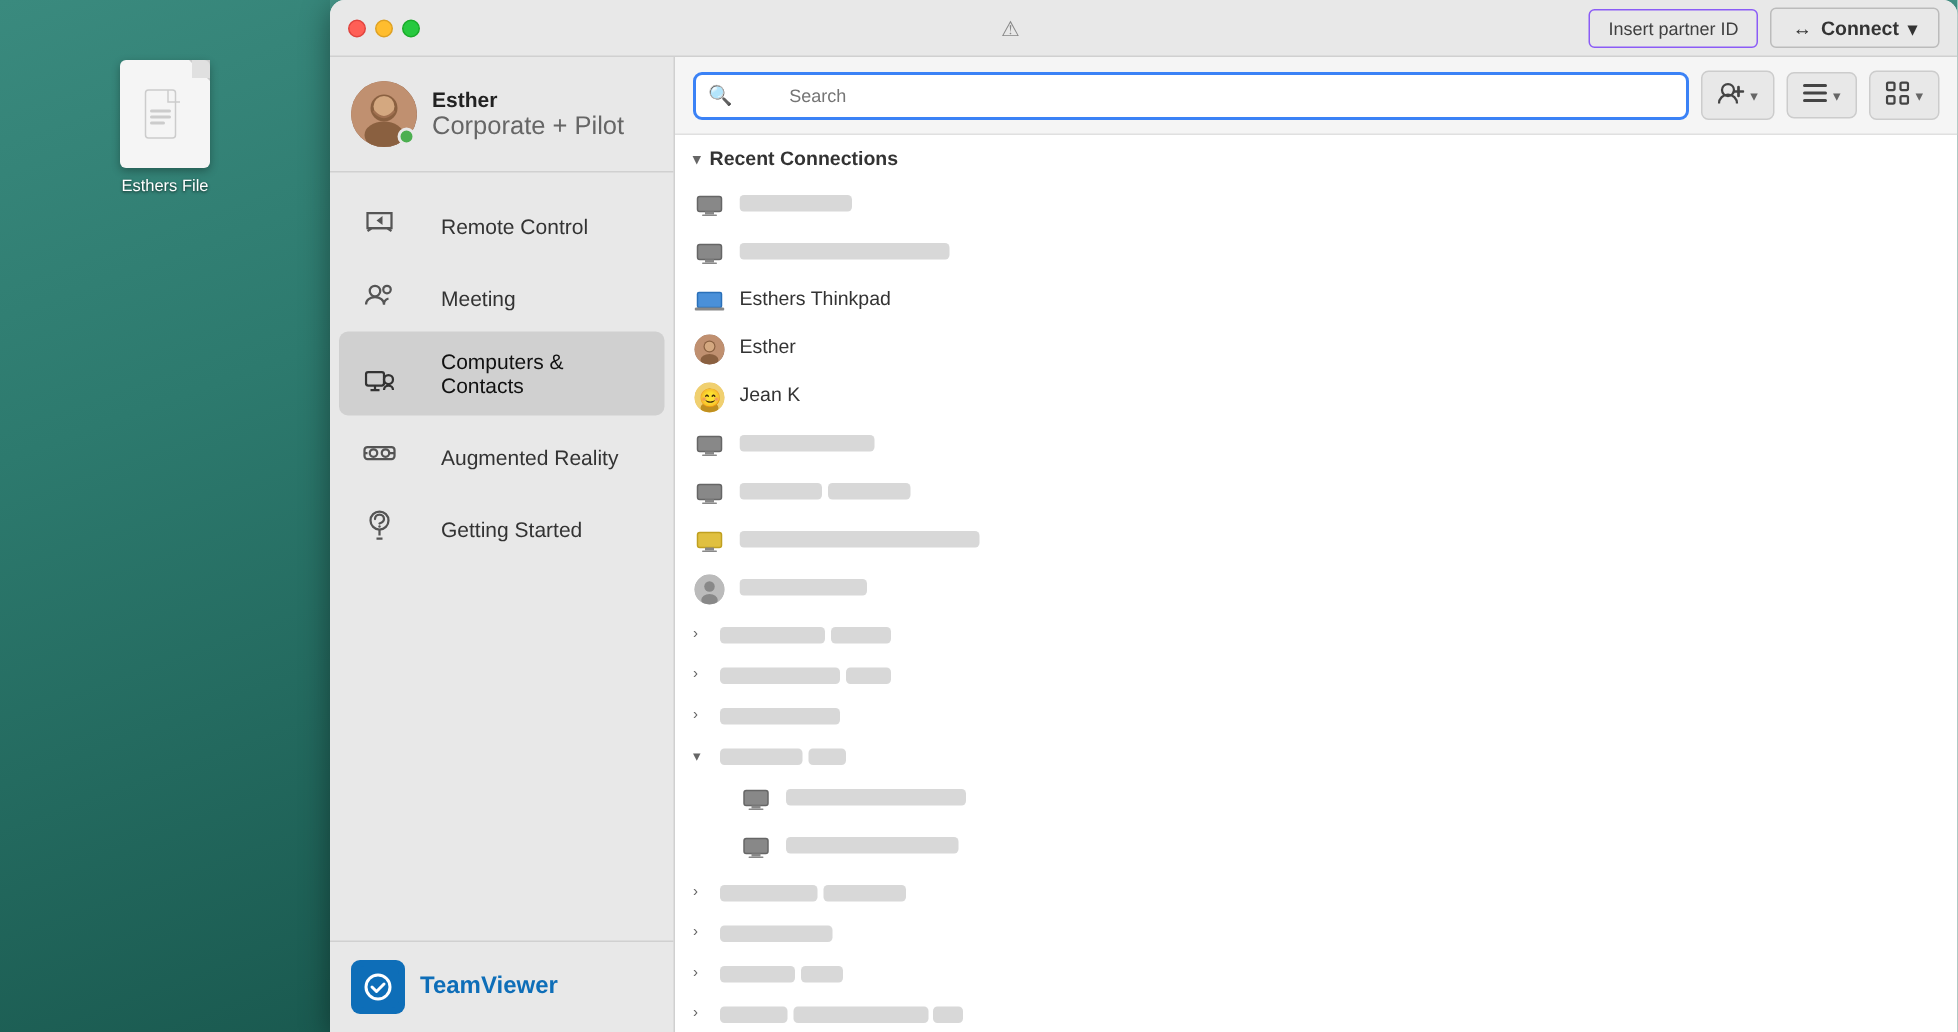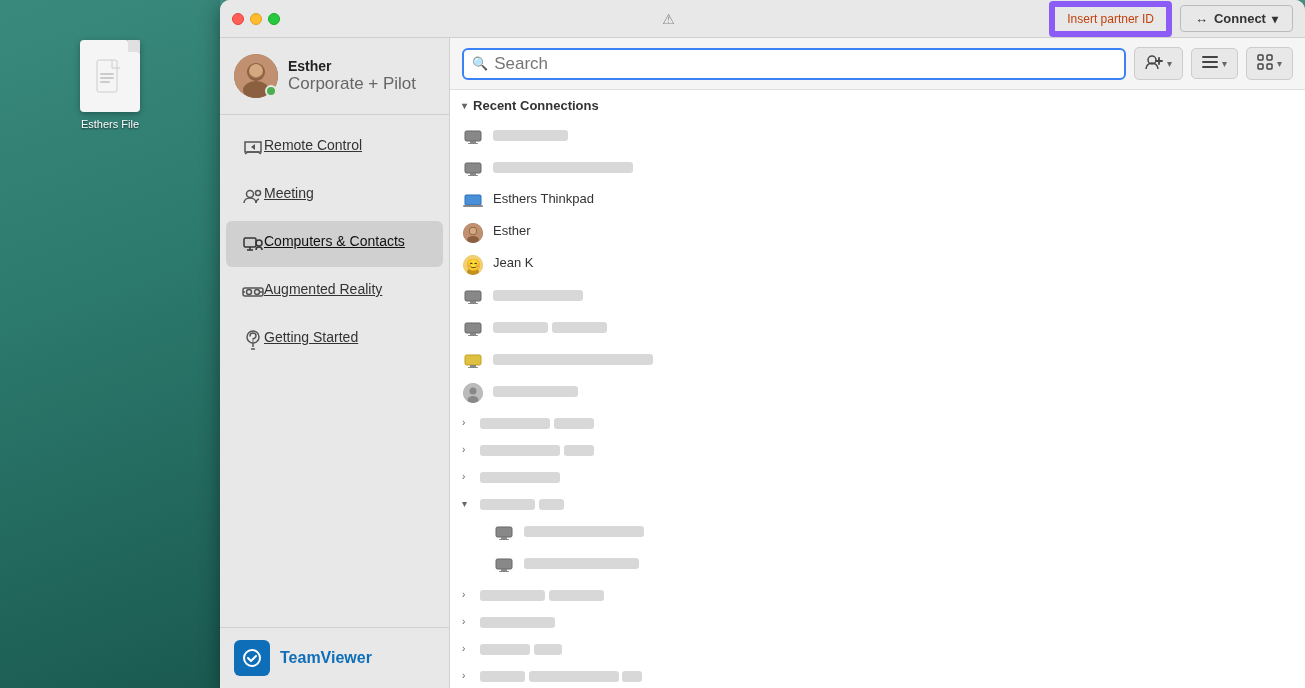--- a/index.html
+++ b/index.html
@@ -191,29 +191,28 @@
       color: #666;
     }
 
     .nav-items {
       flex: 1;
       padding: 8px 0;
     }
 
     .nav-item {
       display: flex;
-      align-items: flex-start;
-      gap: 0;
+      align-items: flex-end;
+      gap: 30px;
       padding: 12px 16px;
       cursor: pointer;
       border-radius: 6px;
       margin: 2px 6px;
       color: #333;
       font-size: 14px;
-      text-decoration: underline;
     }
 
     .nav-item.active {
       background: #d0d0d0;
       color: #111;
     }
 
     .nav-icon {
       width: 22px;
       height: 22px;
@@ -288,23 +287,24 @@
     .search-icon-svg {
       color: #888;
       font-size: 13px;
       flex-shrink: 0;
     }
 
     .search-input {
       flex: 1;
       border: none;
       outline: none;
-      font-size: 17px;
+      font-size: 12px;
       color: #333;
       background: transparent;
+      margin-left: 32px;
     }
 
     .toolbar-btn {
       display: flex;
       align-items: center;
       gap: 4px;
       padding: 6px 10px;
       background: #e8e8e8;
       border: 1px solid #ccc;
       border-radius: 5px;
@@ -321,24 +321,24 @@
     
     .content-panel {
       flex: 1;
       overflow-y: auto;
       padding: 0;
     }
 
     .insert-partner-btn {
       padding: 5px 12px;
       background: transparent;
-      border: 6px solid #8b5cf6;
+      border: 1px solid #8b5cf6;
       border-radius: 4px;
       font-size: 12px;
-      color: #c2410c;
+      color: #404040;
       cursor: pointer;
     }
 
     .connect-btn {
       display: flex;
       align-items: center;
       gap: 6px;
       padding: 5px 14px;
       background: #e8e8e8;
       border: 1px solid #bbb;

